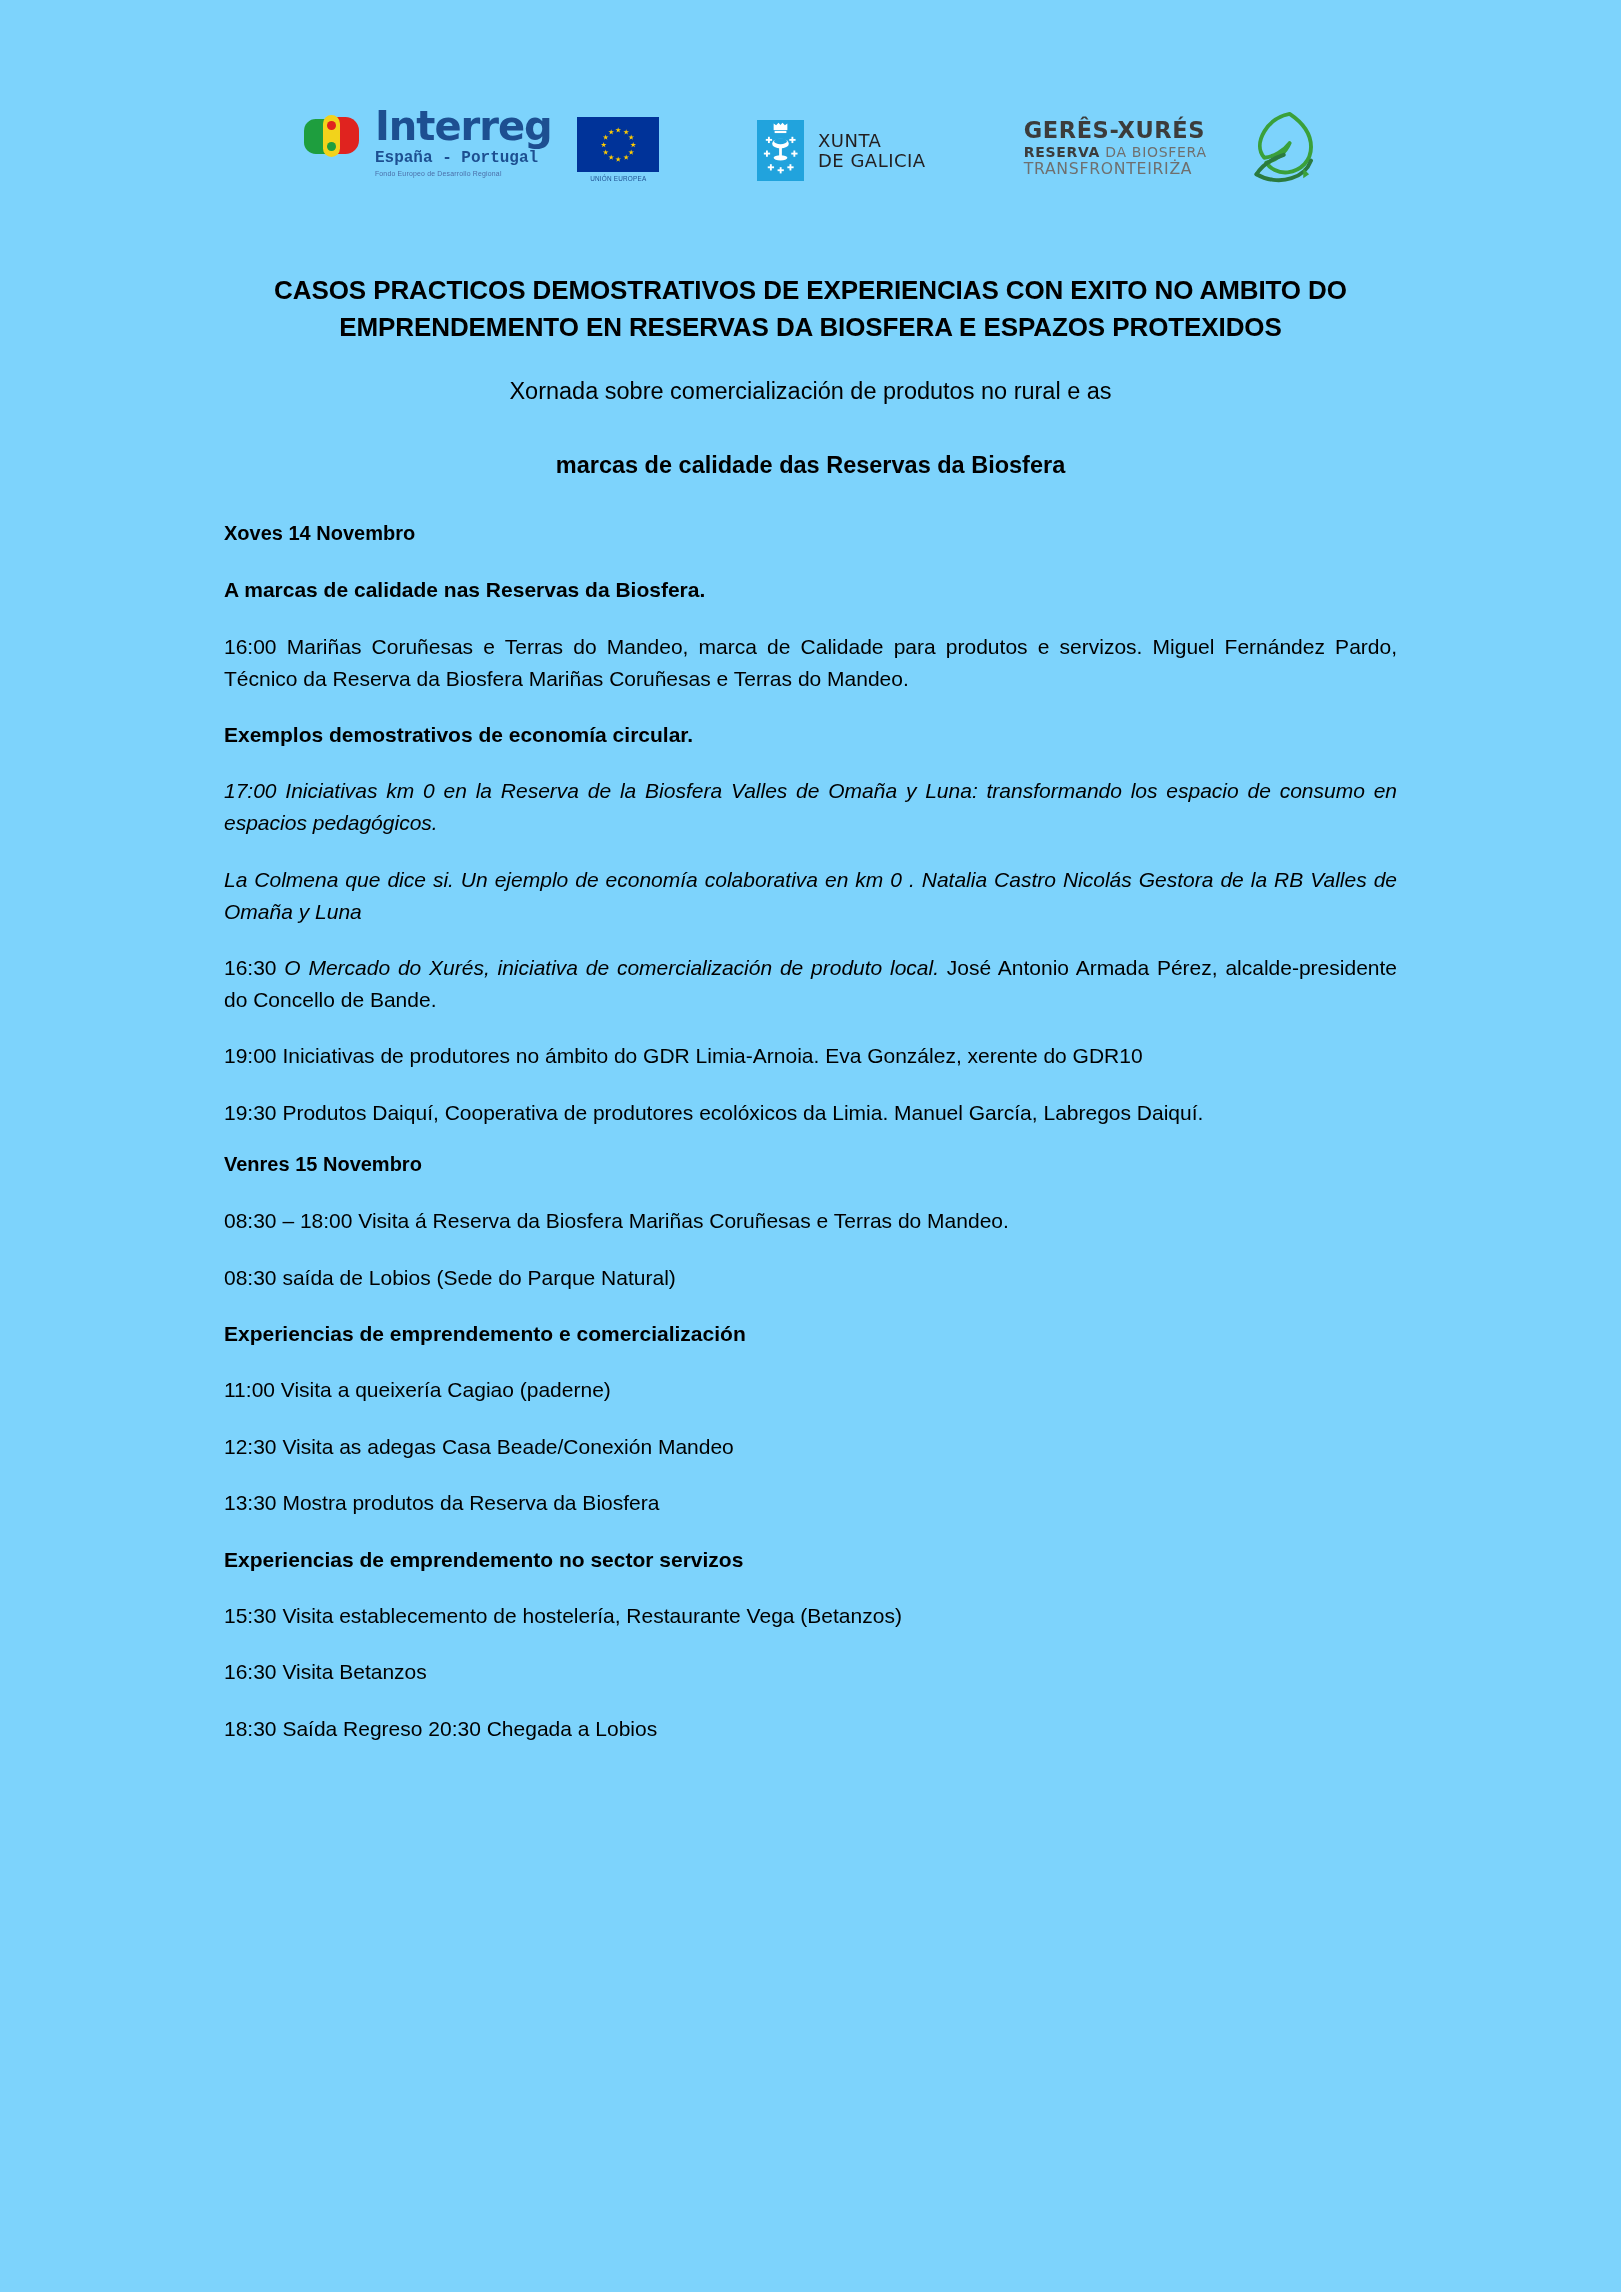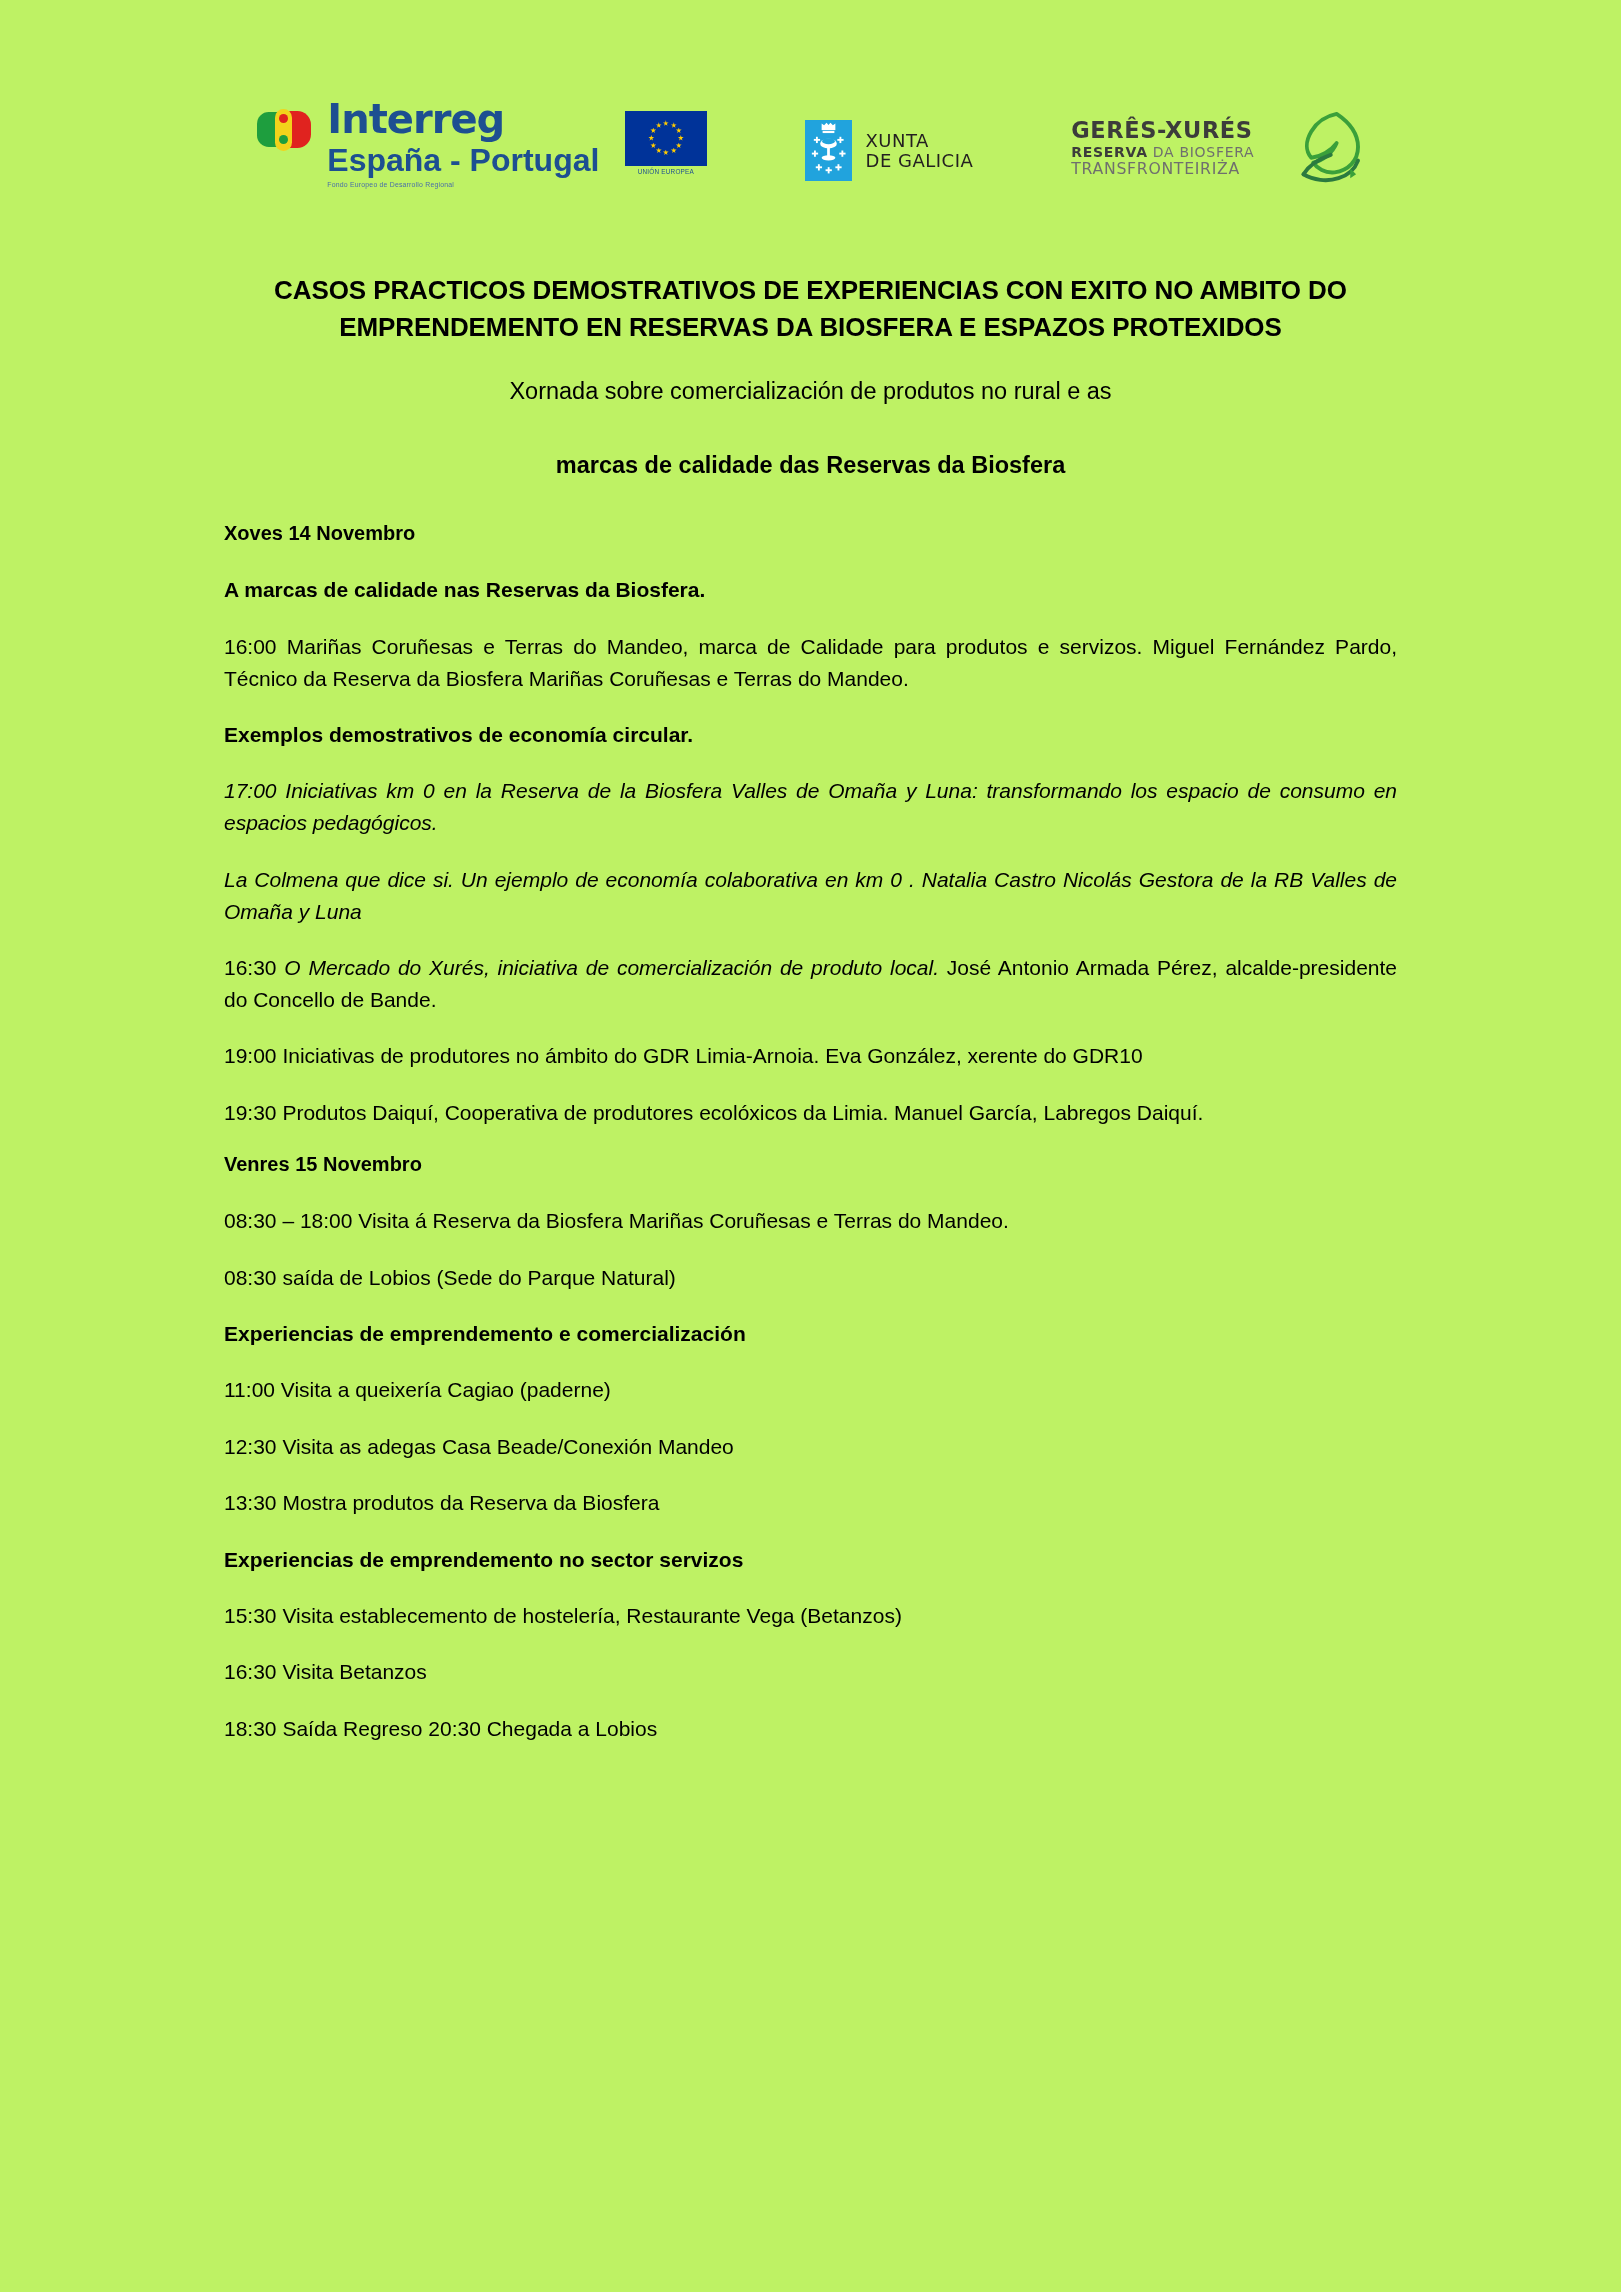--- a/index.html
+++ b/index.html
@@ -12,21 +12,21 @@
     height: 2293px;
     font-family: "Liberation Sans", sans-serif;
     color: #000000;
     -webkit-font-smoothing: antialiased;
   }
 
   .page {
     position: relative;
     width: 1621px;
     height: 2293px;
-    background: #bef264;
+    background: #7dd3fc;
     box-sizing: border-box;
     padding: 0 224px 0 224px;
   }
 
   
   .logo-band {
     display: flex;
     align-items: center;
     justify-content: center;
     gap: 98px;
@@ -85,27 +85,27 @@
   .interreg-text { line-height: 1; }
   .interreg-word {
     font-size: 40px;
     font-weight: 700;
     color: #1d4f91;
     letter-spacing: -1px;
     line-height: 1;
     font-family: "DejaVu Sans", sans-serif;
   }
   .interreg-sub {
-    font-size: 32px;
+    font-size: 16px;
     font-weight: 700;
     color: #1d4f91;
     letter-spacing: 0px;
     line-height: 1.15;
     margin-top: 2.9px;
-    font-family: Liberation Sans, sans-serif;
+    font-family: Liberation Mono, monospace;
   }
   .interreg-fine {
     font-size: 6.9px;
     color: #4a6ea8;
     letter-spacing: 0.2px;
     margin-top: 3.9px;
     white-space: nowrap;
   }
   .eu-block {
     margin-left: 11.8px;

